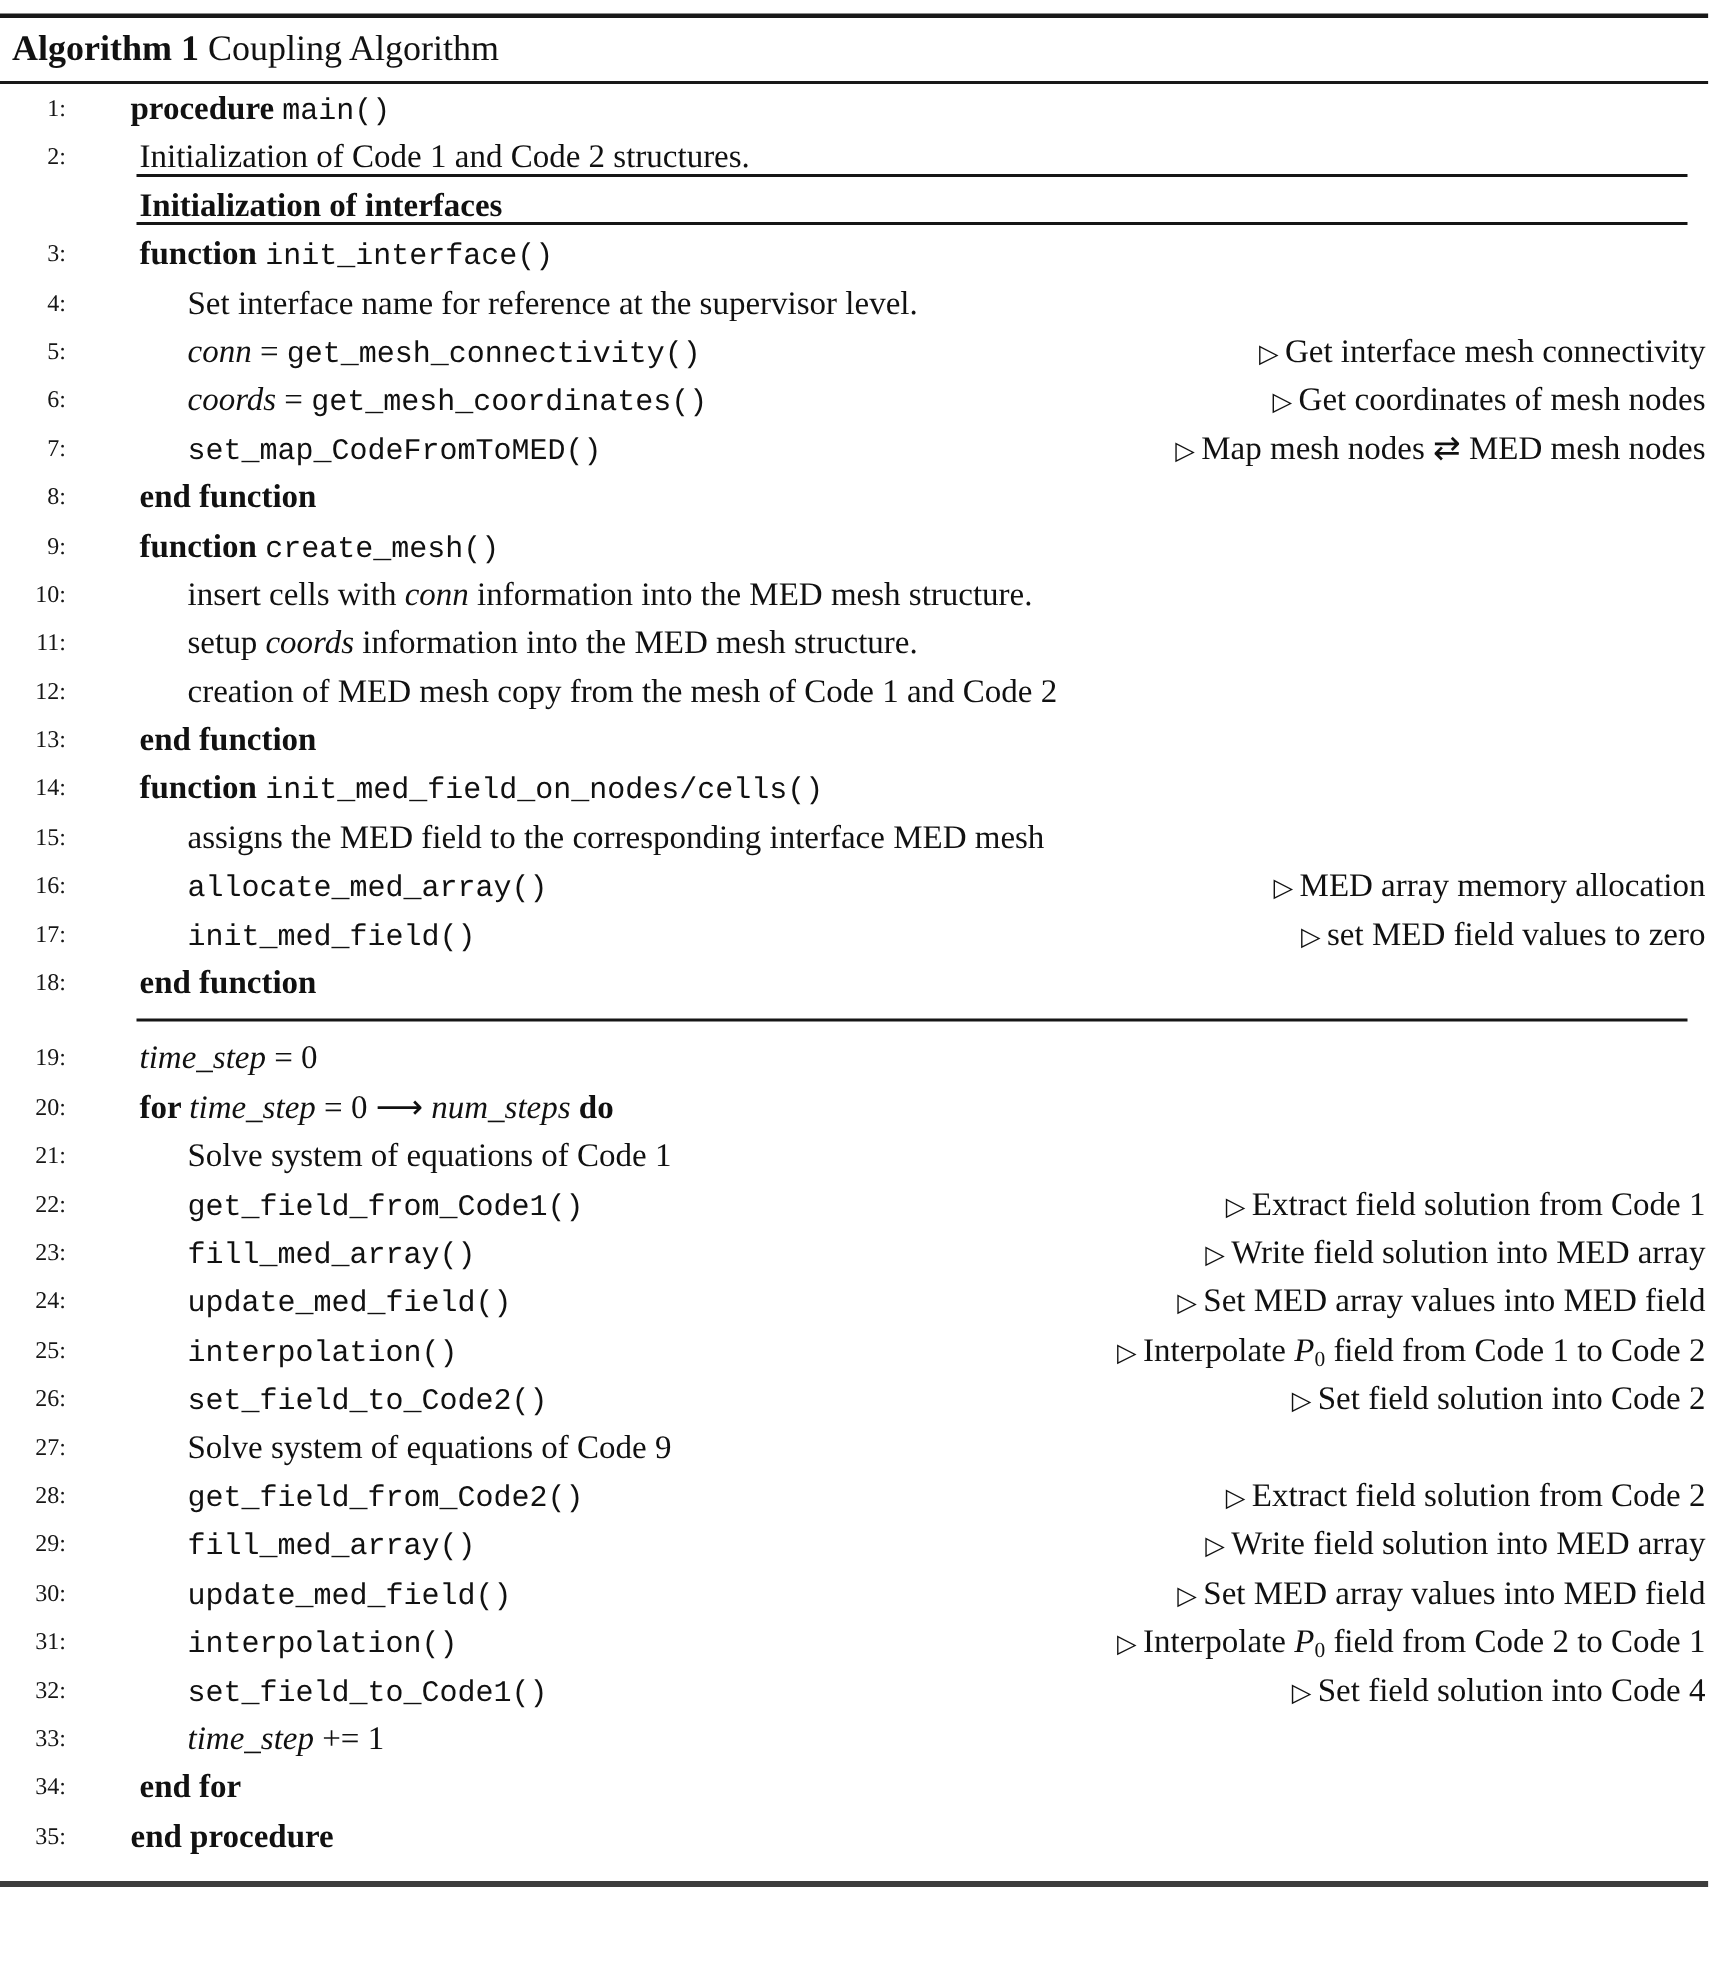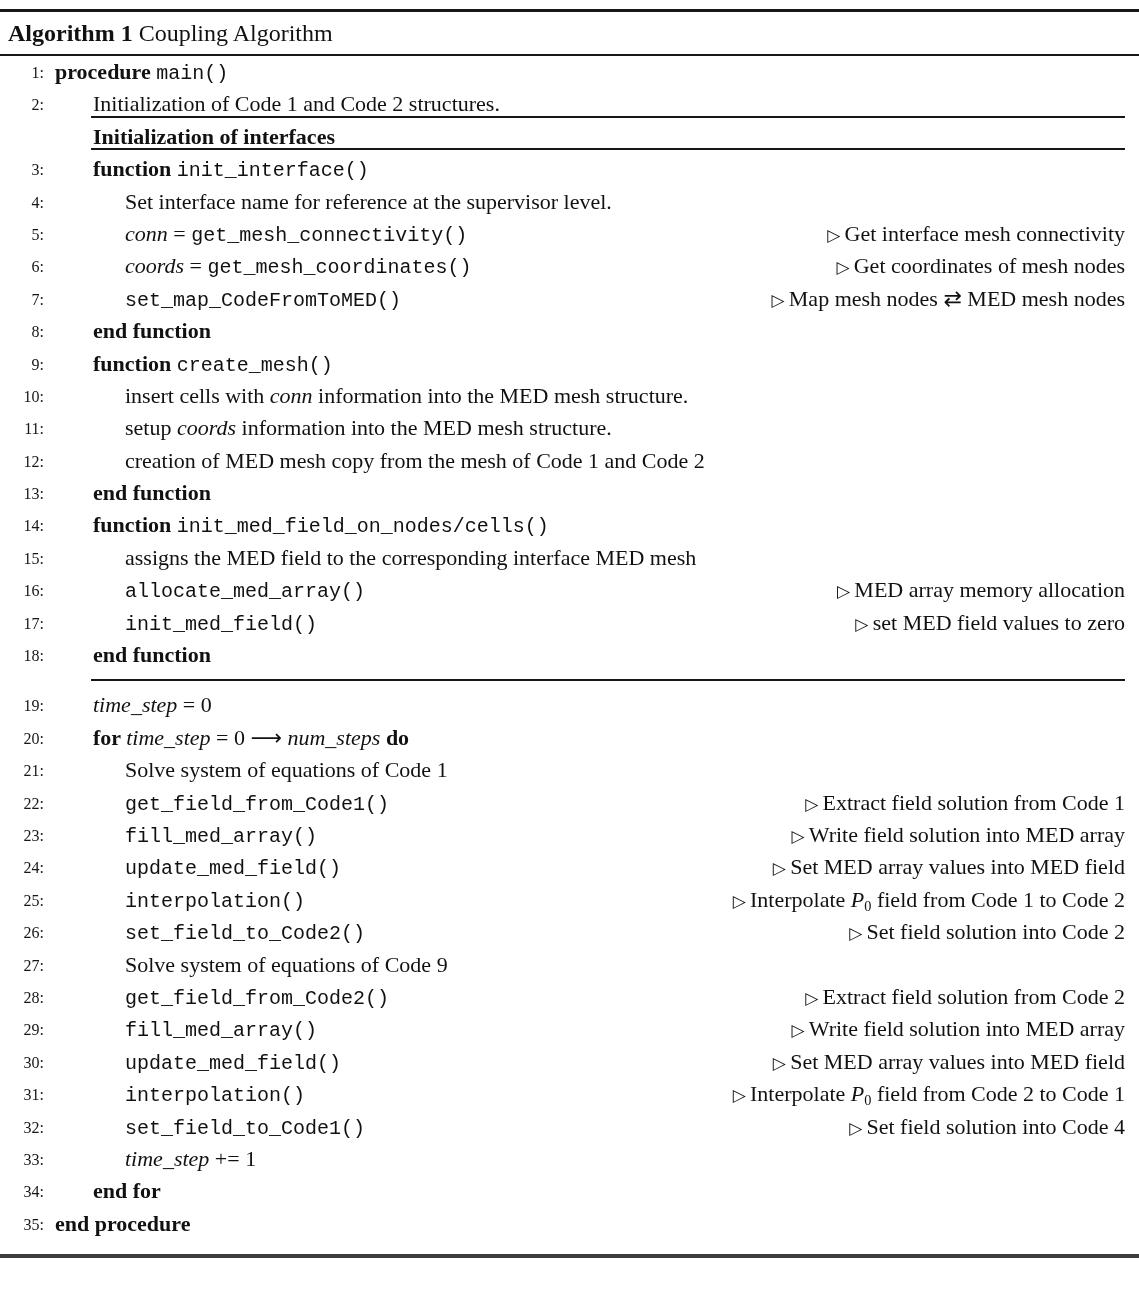--- a/index.html
+++ b/index.html
@@ -18,31 +18,31 @@
   .caption .cap-label{font-weight:bold;}
   .rule-caption{height:2px;background:#181818;}
 
   #algo-body{position:relative;}
   .row{position:relative;height:32.4px;line-height:32.4px;white-space:nowrap;}
   .num{
     position:absolute;left:0;top:0;width:44px;height:32.4px;
     text-align:right;font-size:16px;line-height:33px;color:#161616;
   }
   .content{display:block;}
-  .ind0{padding-left:55px;}
+  .ind0{padding-left:87px;}
   .ind1{padding-left:93px;}
   .ind2{padding-left:125px;}
 
   .s-kw{font-weight:bold;}
   .s-txt{}
   .s-var{font-style:italic;}
   .s-code{font-family:"Liberation Mono", monospace;font-size:20px;}
   .s-sub{font-size:0.65em;vertical-align:-0.25em;}
 
-  .comment{position:absolute;right:14px;top:0;line-height:32.4px;text-align:left;}
+  .comment{position:absolute;right:2px;top:0;line-height:32.4px;text-align:left;}
   .comment .marker{font-size:17px;}
 
   .hline{position:absolute;left:91px;right:14px;bottom:3px;height:1.7px;background:#161616;}
   .rulerow{position:relative;height:18px;}
   .rulerow .sep{position:absolute;left:91px;right:14px;top:8px;height:1.7px;background:#161616;}
 
   .rule-bottom{margin-top:14px;height:4px;background:#3d3d3d;}
 </style>
 </head>
 <body>

